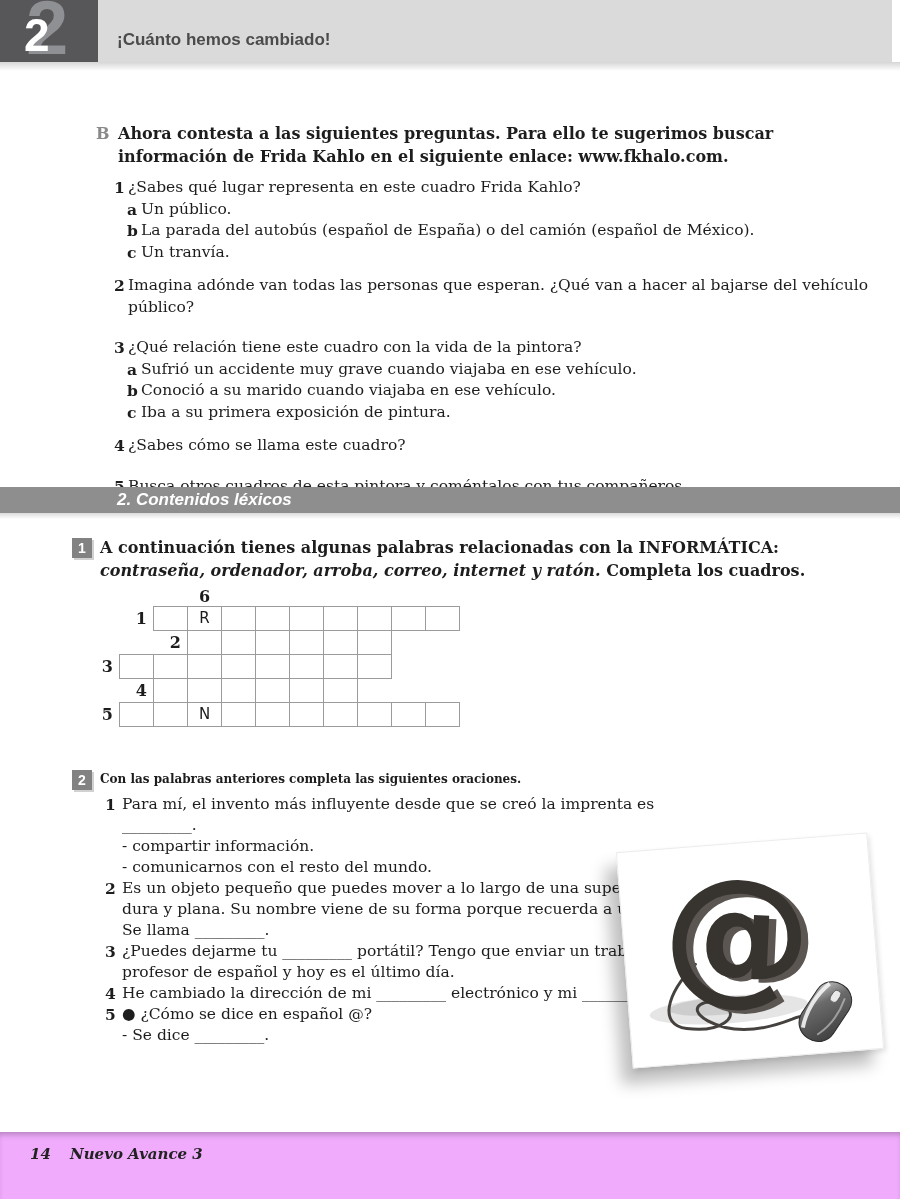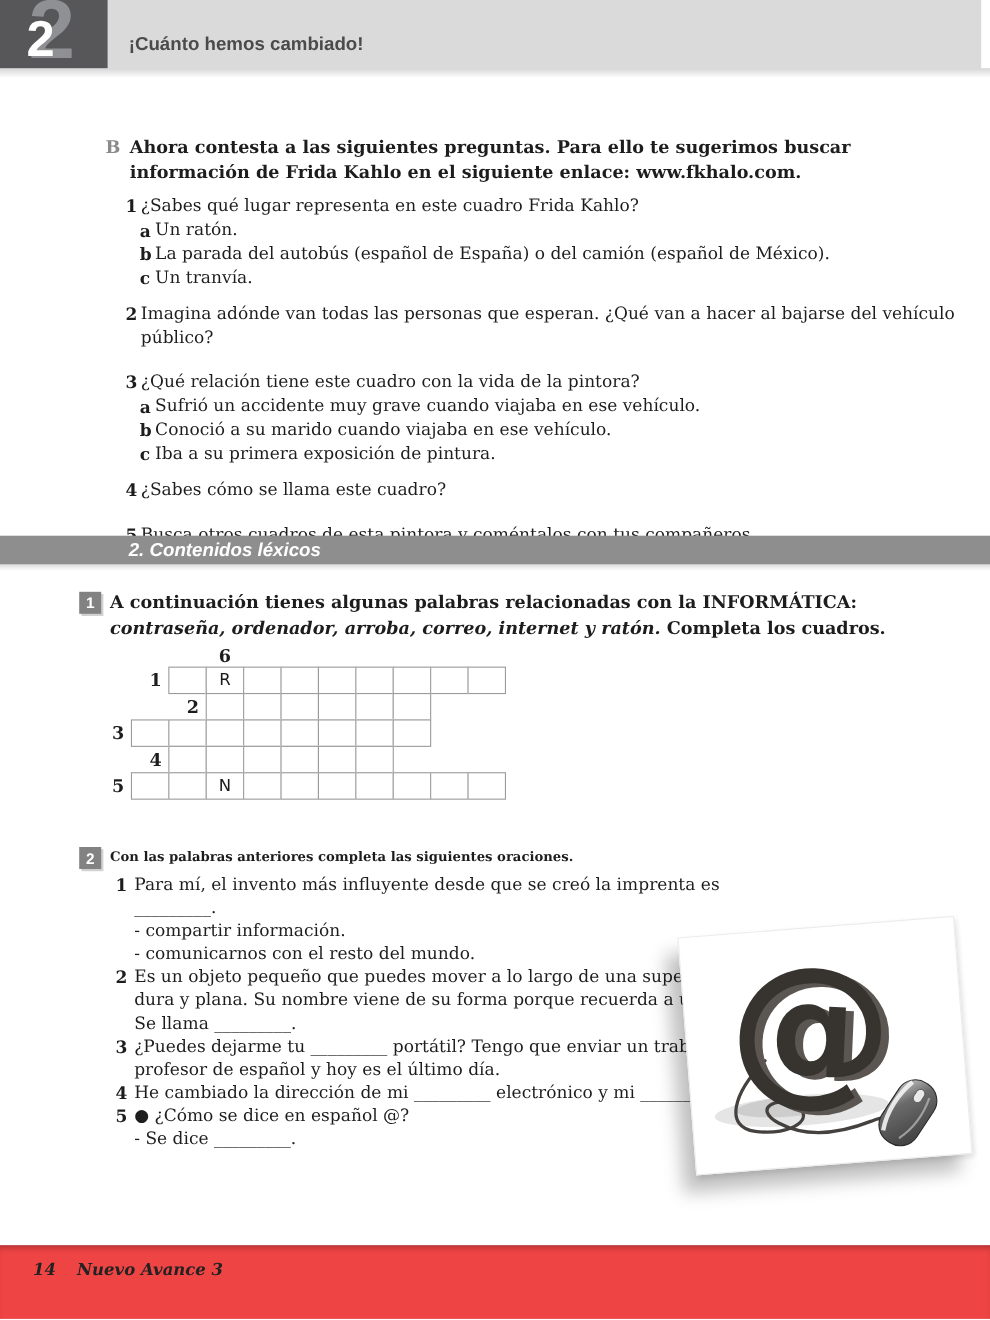--- a/index.html
+++ b/index.html
@@ -56,21 +56,21 @@
   .ex2-items{margin-top:4px;padding-left:33px;}
   .item{display:flex;}
   .item-num{width:17px;flex:none;font-weight:bold;line-height:21px;}
   .item-lines{flex:1;}
   .item-lines div{line-height:21px;}
   
   .photo-card{position:absolute;left:624px;top:842px;width:250px;height:215px;background:#ffffff;
     transform:rotate(-4.5deg);border:1px solid #ececec;
     box-shadow:-12px 15px 16px rgba(0,0,0,0.25), 2px 3px 5px rgba(0,0,0,0.10);}
   
-  .page-footer{position:absolute;left:0;top:1132px;width:900px;height:67px;background:#ef4444;
+  .page-footer{position:absolute;left:0;top:1132px;width:900px;height:67px;background:#f0abfc;
     box-shadow:inset 0 5px 6px -3px rgba(0,0,0,0.28);}
   .footer-page{position:absolute;left:30px;top:13px;font-style:italic;font-weight:bold;font-size:15px;color:#222;}
   .footer-book{position:absolute;left:70px;top:13px;font-style:italic;font-weight:bold;font-size:15px;color:#222;}
 </style>
 </head>
 <body>
 
 <header class="unit-header">
   <div class="unit-box">
     <span class="unit-num-big">2</span>
@@ -90,21 +90,21 @@
     </div>
   </div>
   <div class="questions">
       <div class="q-block">
         <div class="q-line">
           <span class="q-num">1</span>
           <span class="q-text">¿Sabes qué lugar representa en este cuadro Frida Kahlo?</span>
         </div>
         <div class="opt-line">
           <span class="opt-letter">a</span>
-          <span class="opt-text">Un ratón.</span>
+          <span class="opt-text">Un público.</span>
         </div>
         <div class="opt-line">
           <span class="opt-letter">b</span>
           <span class="opt-text">La parada del autobús (español de España) o del camión (español de México).</span>
         </div>
         <div class="opt-line">
           <span class="opt-letter">c</span>
           <span class="opt-text">Un tranvía.</span>
         </div>
       </div>

